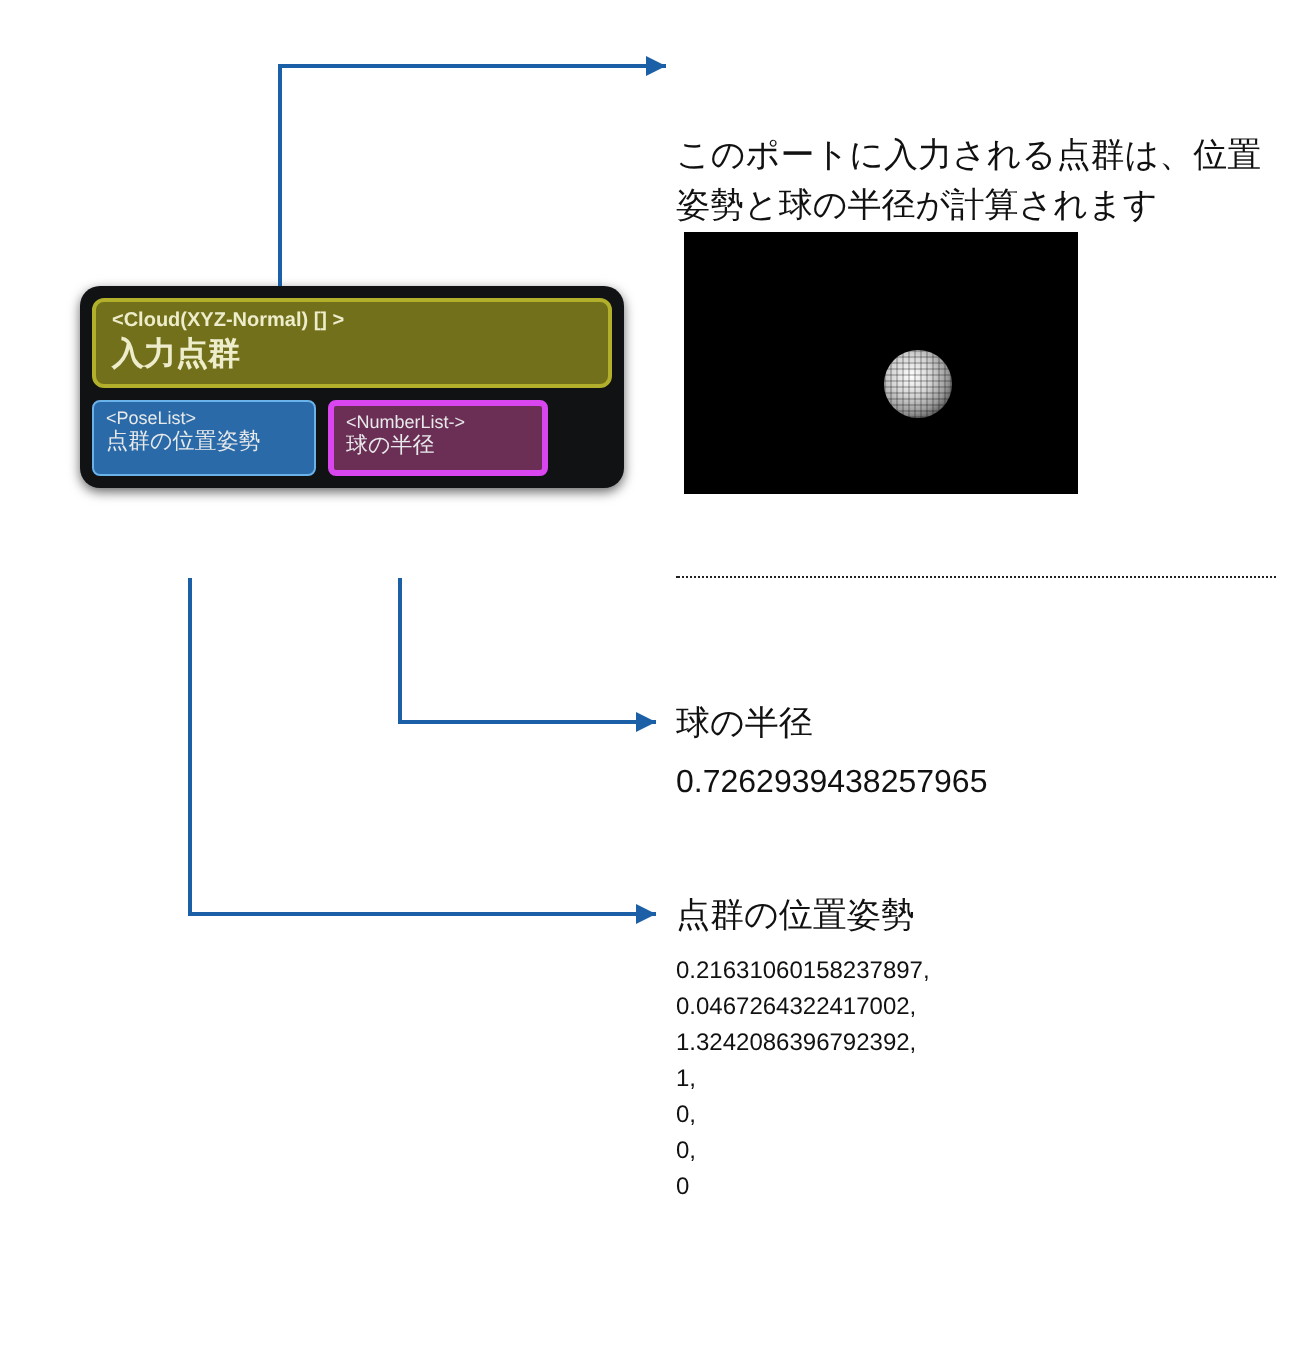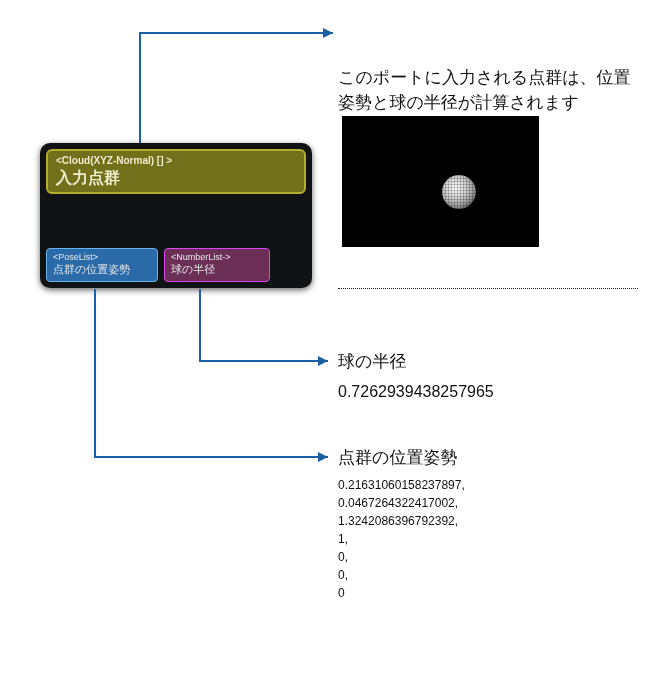--- a/index.html
+++ b/index.html
@@ -85,30 +85,29 @@
     display: flex;
     gap: 6px;
   }
   .pout {
     flex: 0 0 auto;
     border-radius: 4px;
     padding: 3px 6px 4px 6px;
     color: #e7e9ea;
     font-size: 10px;
     line-height: 1.25;
-    margin-top: 48px;
   }
   .pout.pose {
     background: #2a6aa8;
     border: 1px solid #6ab2ea;
     width: 98px;
   }
   .pout.num {
     background: #6b2f55;
-    border: 1px solid #d946ef;
+    border: 3px solid #d946ef;
     width: 92px;
   }
   .pout .type { font-size: 9px; }
   .pout .label { font-size: 11px; }
 
   
   svg.overlay {
     position: absolute;
     left: 0; top: 0;
     width: 652px; height: 673px;

